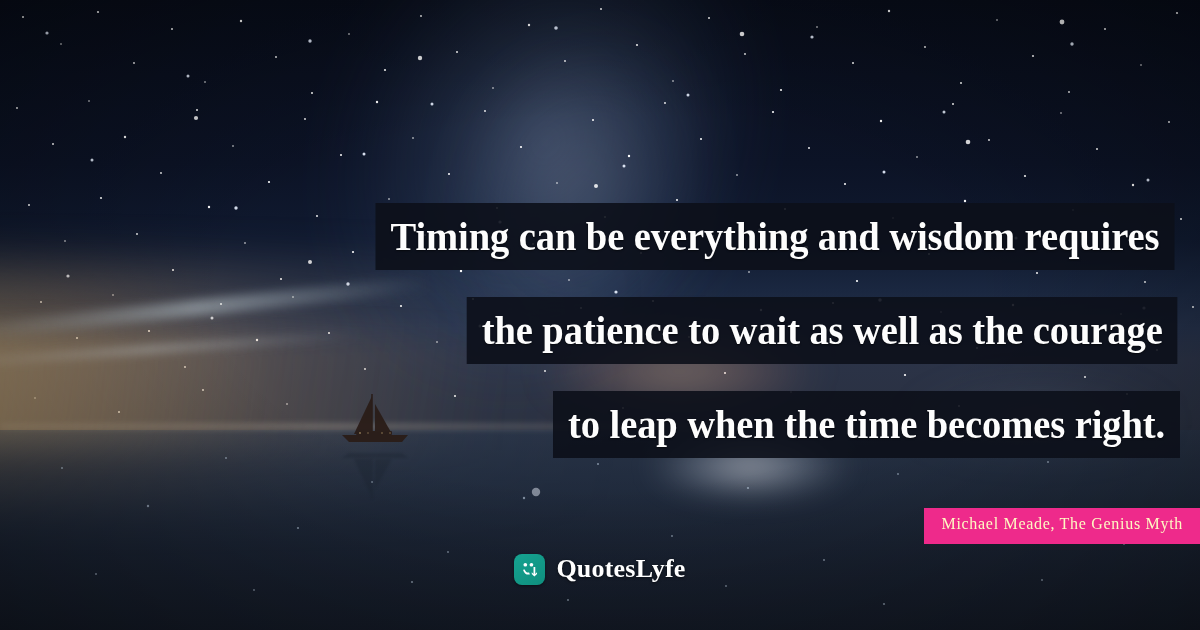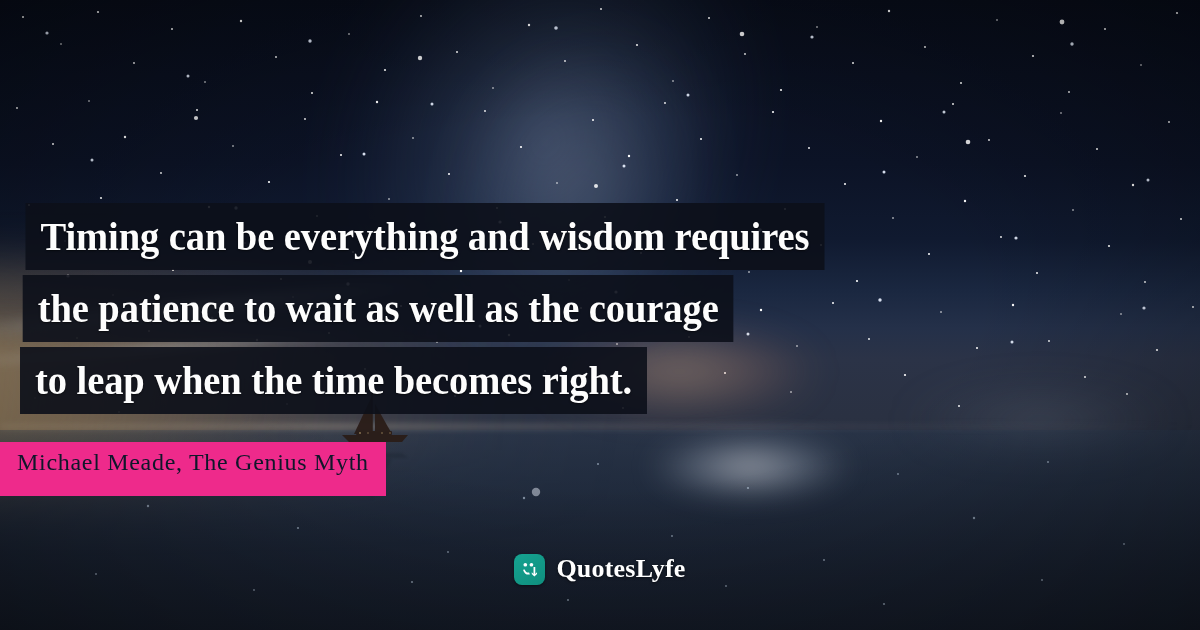--- a/index.html
+++ b/index.html
@@ -115,47 +115,47 @@
   
   .boat-wrap{ position:absolute; left:330px; top:392px; width:90px; height:110px; }
   .boat-reflect{
     position:absolute; left:0; top:48px; width:90px; height:62px;
     transform:scaleY(-1); opacity:0.38; filter:blur(1.2px);
   }
 
   
   .quote{
     position:absolute; left:0; top:203px; width:1200px;
-    display:flex; flex-direction:column; align-items:flex-start;
+    display:flex; flex-direction:column; align-items:flex-end;gap:22px;
   }
   .qline{
     display:inline-block;
     background:rgba(12,16,26,0.90);
     color:#fdfdfd;
     font-family:"Liberation Serif", serif;
     font-weight:700;
     font-size:41px;
     line-height:1.0;
     letter-spacing:-0.1px;
     padding:13px 16px 13px 16px;
     margin-bottom:5px;
     white-space:nowrap;
     transform:scaleX(0.94);
     text-shadow:0 1px 2px rgba(0,0,0,0.55);
   }
   .attrib-row{ margin-top:23px; }
   .attrib{
     display:inline-block;
     background:#ee2a8b;
-    color:#0f172a;
+    color:#fef9c3;
     font-family:"Liberation Serif", serif;
-    font-size:24px;
+    font-size:16px;
     font-weight:400;
     letter-spacing:0.7px;
-    padding:7px 17px 20px 17px;
+    padding:7px 17px 11px 17px;
     white-space:nowrap;
   }
 
   
   .brand{
     position:absolute; left:0; top:554px; width:1200px;
     display:flex; align-items:flex-start; justify-content:center; gap:11px;
   }
   .brand-icon{
     width:31px; height:31px; border-radius:8px;

